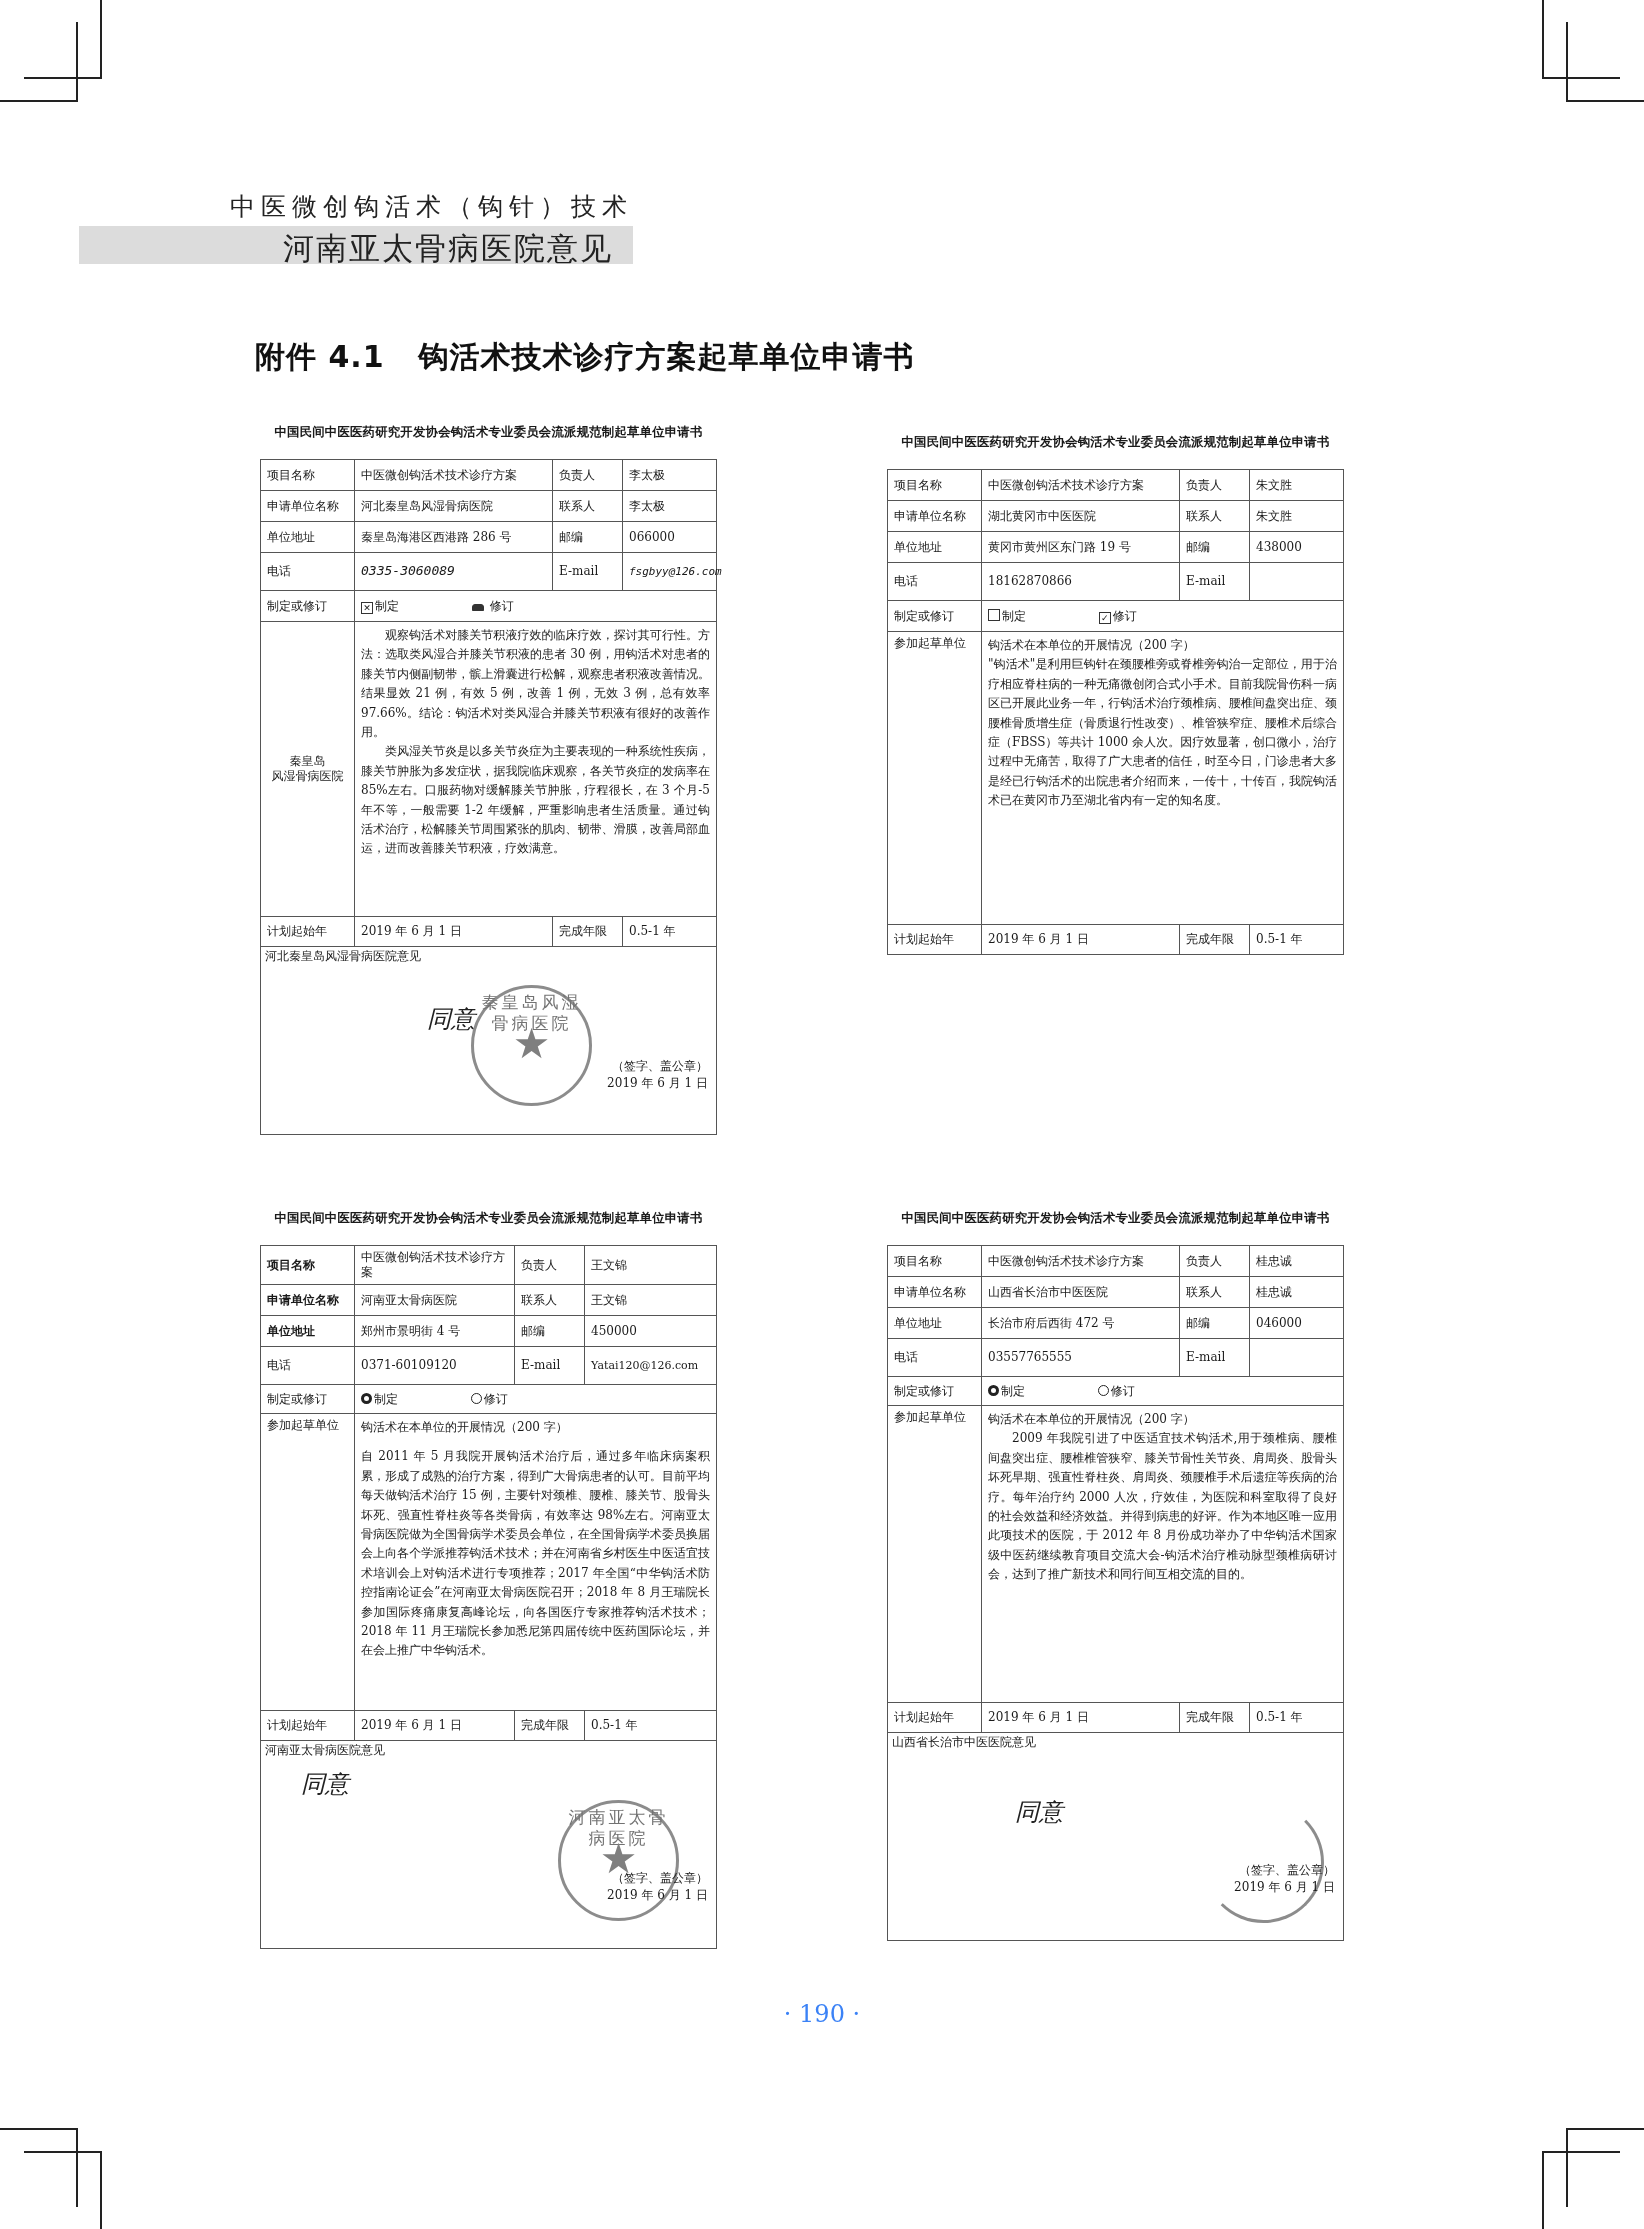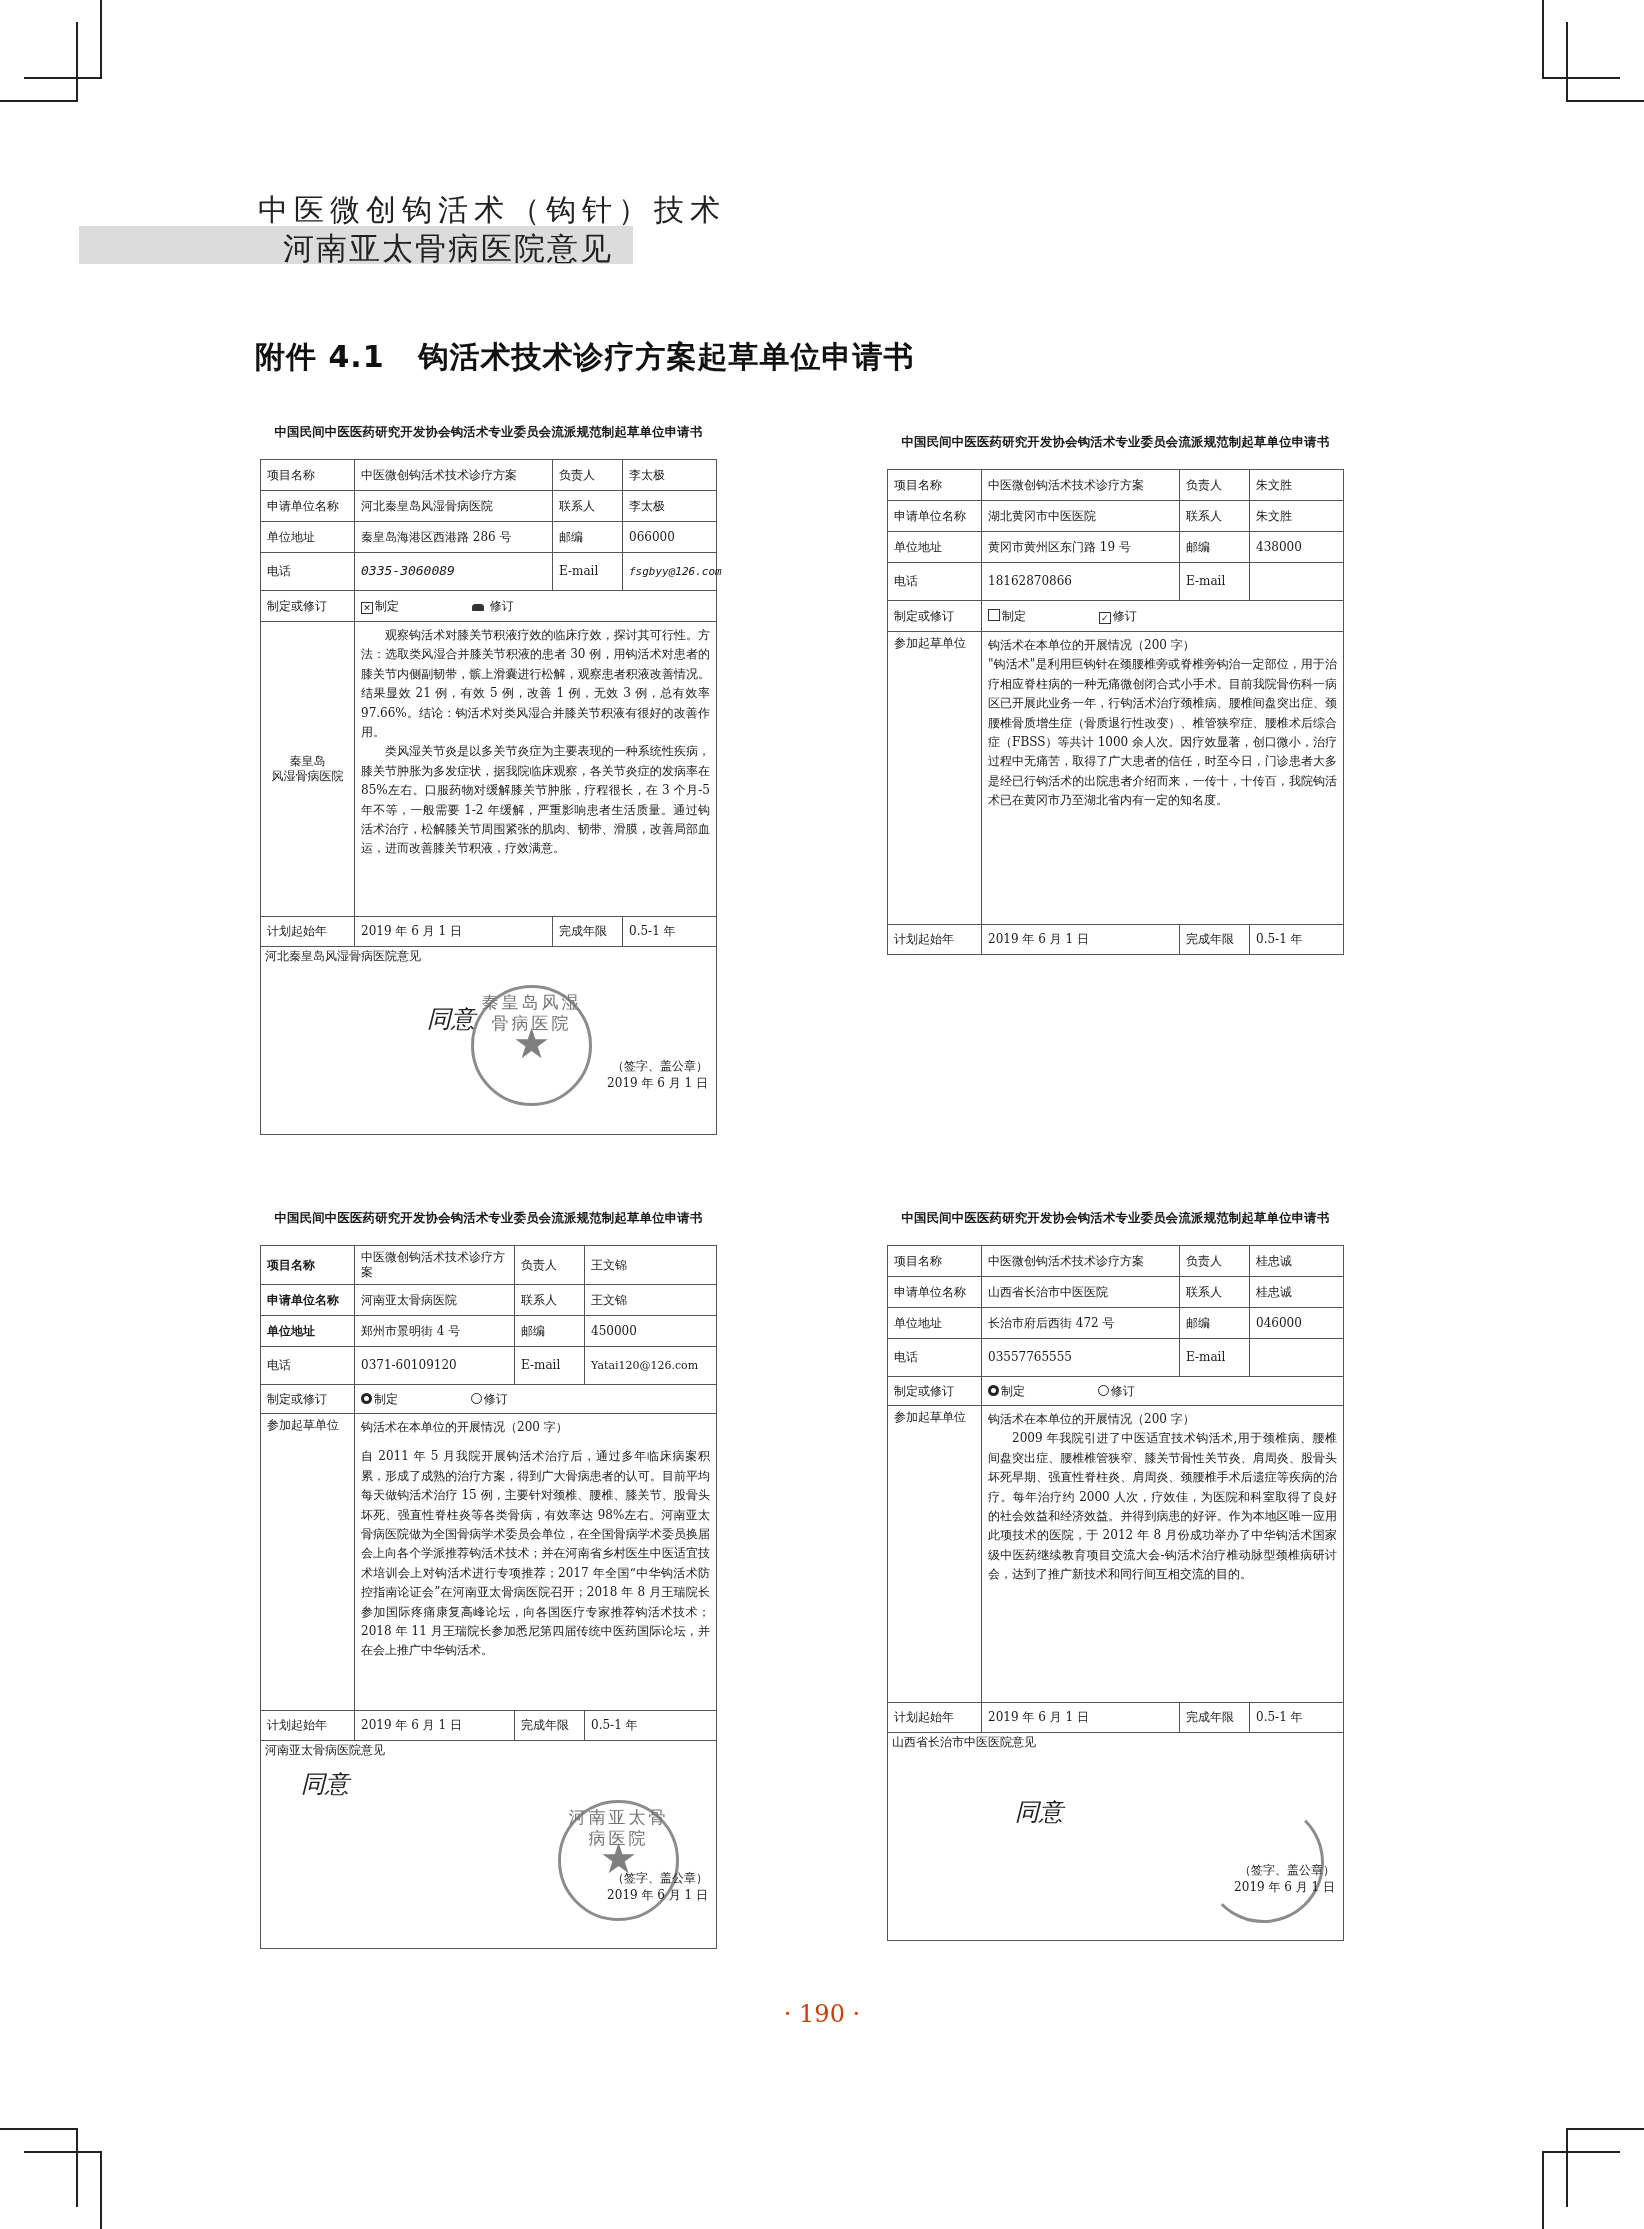--- a/index.html
+++ b/index.html
@@ -1,20 +1,20 @@
 <!DOCTYPE html>
 <html><head>
 <meta charset="utf-8">
 <style>
   html, body { margin:0; padding:0; background:#ffffff; }
   body { width:1644px; height:2230px; position:relative; overflow:hidden;
          font-family:"DejaVu Serif","Liberation Serif",serif; color:#1a1a1a; }
   .crop { position:absolute; background:#222; }
-  .running-head { position:absolute; left:230px; top:190px; font-size:30px; letter-spacing:6px;
-                  font-family:"DejaVu Serif",serif; color:#222;margin-left:28px; }
+  .running-head { position:absolute; left:230px; top:190px; font-size:25px; letter-spacing:6px;
+                  font-family:"DejaVu Serif",serif; color:#222; }
   .band { position:absolute; left:79px; top:226px; width:554px; height:38px; background:#dcdcdc; }
   .band-title { position:absolute; right:20px; top:2px; font-size:31px; letter-spacing:2px;
                 font-family:"DejaVu Sans",sans-serif; color:#222; }
   .appendix { position:absolute; left:255px; top:337px; font-size:30px; font-weight:bold;
               font-family:"DejaVu Sans",sans-serif; color:#111; letter-spacing:1px; }
   .appendix .num { margin-right:34px; }
   .form { position:absolute; width:457px; }
   .form-title { text-align:center; font-size:12.4px; font-weight:bold; white-space:nowrap;
                 margin-bottom:18px; letter-spacing:0.2px; }
   table.sheet { border-collapse:collapse; width:100%; table-layout:fixed; font-size:12px; }
@@ -30,21 +30,21 @@
   .body-text { font-size:12px; line-height:19.4px; text-align:justify; }
   .indent { text-indent:2em; }
   .opinion { height:183px; position:relative; vertical-align:top !important; padding:2px 4px !important; }
   .sign { position:absolute; right:8px; font-size:12px; text-align:right; line-height:17px; }
   .stamp { position:absolute; width:115px; height:115px; border:3px solid #666; border-radius:50%;
            opacity:0.75; }
   .stamp .star { position:absolute; left:0; right:0; top:30px; text-align:center; font-size:42px; color:#555; }
   .stamp .ring { position:absolute; left:0; right:0; top:4px; text-align:center; font-size:17px; color:#444; letter-spacing:3px; }
   .sig { position:absolute; font-size:24px; font-style:italic; font-family:"DejaVu Serif",serif; color:#222; }
   .page-no { position:absolute; left:0; right:0; top:2000px; text-align:center; font-size:24px;
-             font-family:"DejaVu Serif",serif; color:#c2410c; }
+             font-family:"DejaVu Serif",serif; color:#3b82f6; }
 </style>
 </head>
 <body>
 
 <div>
   <div class="crop" style="left:100px;top:0;width:2px;height:77px;"></div>
   <div class="crop" style="left:24px;top:77px;width:78px;height:2px;"></div>
   <div class="crop" style="left:76px;top:22px;width:2px;height:79px;"></div>
   <div class="crop" style="left:0;top:100px;width:78px;height:2px;"></div>
 </div>

